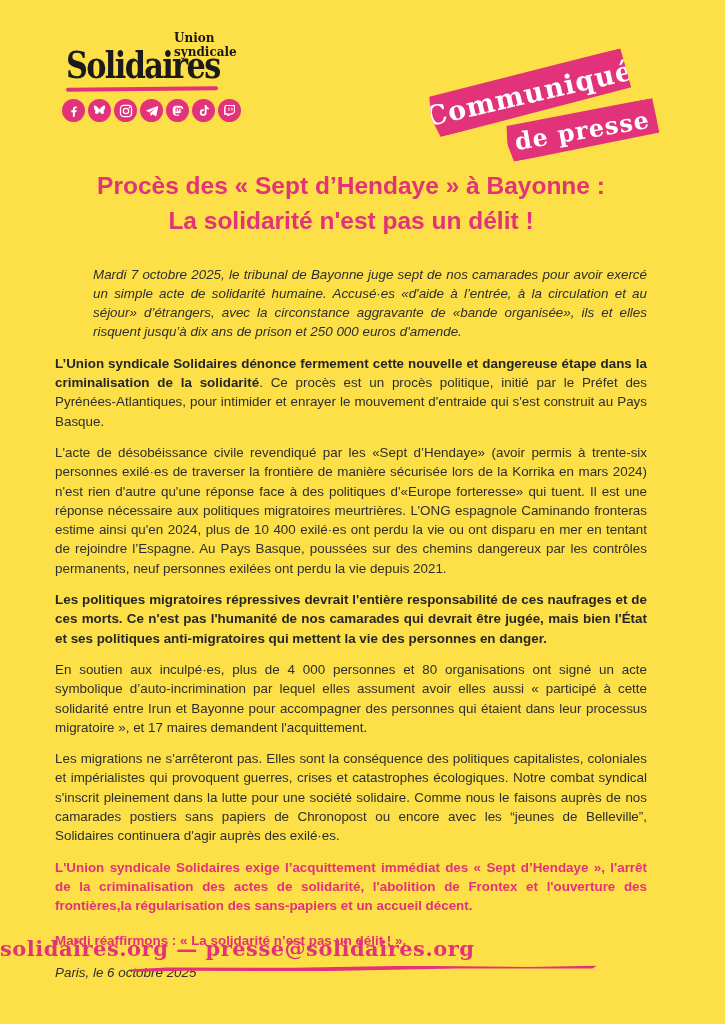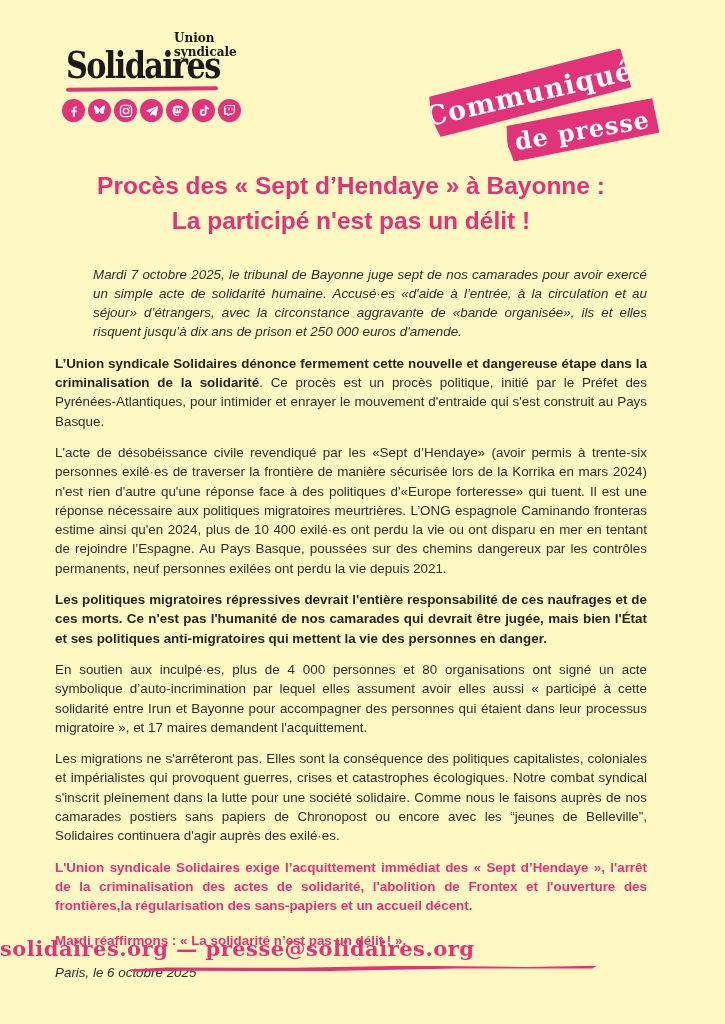--- a/index.html
+++ b/index.html
@@ -1,21 +1,21 @@
 <!DOCTYPE html>
 <html lang="fr"><head>
 <meta charset="utf-8">
 <style>
   * { margin:0; padding:0; box-sizing:border-box; }
   html,body { background:#fff; }
   .page {
     position:relative;
     width:725px; height:1024px;
     margin:0 auto;
-    background:#fef9c3;
+    background:#fde047;
     font-family:"Liberation Sans", sans-serif;
     color:#2e2e2e;
     overflow:hidden;
   }
 
   
   .logo-block { position:absolute; left:66px; top:30px; width:190px; }
   .logo-tagline {
     position:absolute; left:108px; top:2px;
     font-family:"DejaVu Serif", serif; font-weight:bold;
@@ -151,21 +151,21 @@
       </span>
     </div>
 
   <div class="stamp-line stamp-1">Communiqué</div>
   <div class="stamp-line stamp-2">de presse</div>
 
   <div class="content">
 
     <div class="doc-title">
       <div>Procès des « Sept d’Hendaye » à Bayonne :</div>
-      <div>La participé n'est pas un délit !</div>
+      <div>La solidarité n'est pas un délit !</div>
     </div>
 
     <p class="lead">Mardi 7 octobre 2025, le tribunal de Bayonne juge sept de nos camarades pour avoir exercé un simple acte de solidarité humaine. Accusé·es «d'aide à l’entrée, à la circulation et au séjour» d’étrangers, avec la circonstance aggravante de «bande organisée», ils et elles risquent jusqu’à dix ans de prison et 250 000 euros d'amende.</p>
 
     <p><span class="bold-run">L’Union syndicale Solidaires dénonce fermement cette nouvelle et dangereuse étape dans la criminalisation de la solidarité</span><span>. Ce procès est un procès politique, initié par le Préfet des Pyrénées-Atlantiques, pour intimider et enrayer le mouvement d'entraide qui s'est construit au Pays Basque.</span></p>
 
     <p>L'acte de désobéissance civile revendiqué par les «Sept d’Hendaye» (avoir permis à trente-six personnes exilé·es de traverser la frontière de manière sécurisée lors de la Korrika en mars 2024) n'est rien d'autre qu'une réponse face à des politiques d'«Europe forteresse» qui tuent. Il est une réponse nécessaire aux politiques migratoires meurtrières. L’ONG espagnole Caminando fronteras estime ainsi qu'en 2024, plus de 10 400 exilé·es ont perdu la vie ou ont disparu en mer en tentant de rejoindre l’Espagne. Au Pays Basque, poussées sur des chemins dangereux par les contrôles permanents, neuf personnes exilées ont perdu la vie depuis 2021.</p>
 
     <p class="strong">Les politiques migratoires répressives devrait l'entière responsabilité de ces naufrages et de ces morts. Ce n'est pas l'humanité de nos camarades qui devrait être jugée, mais bien l'État et ses politiques anti-migratoires qui mettent la vie des personnes en danger.</p>
 

